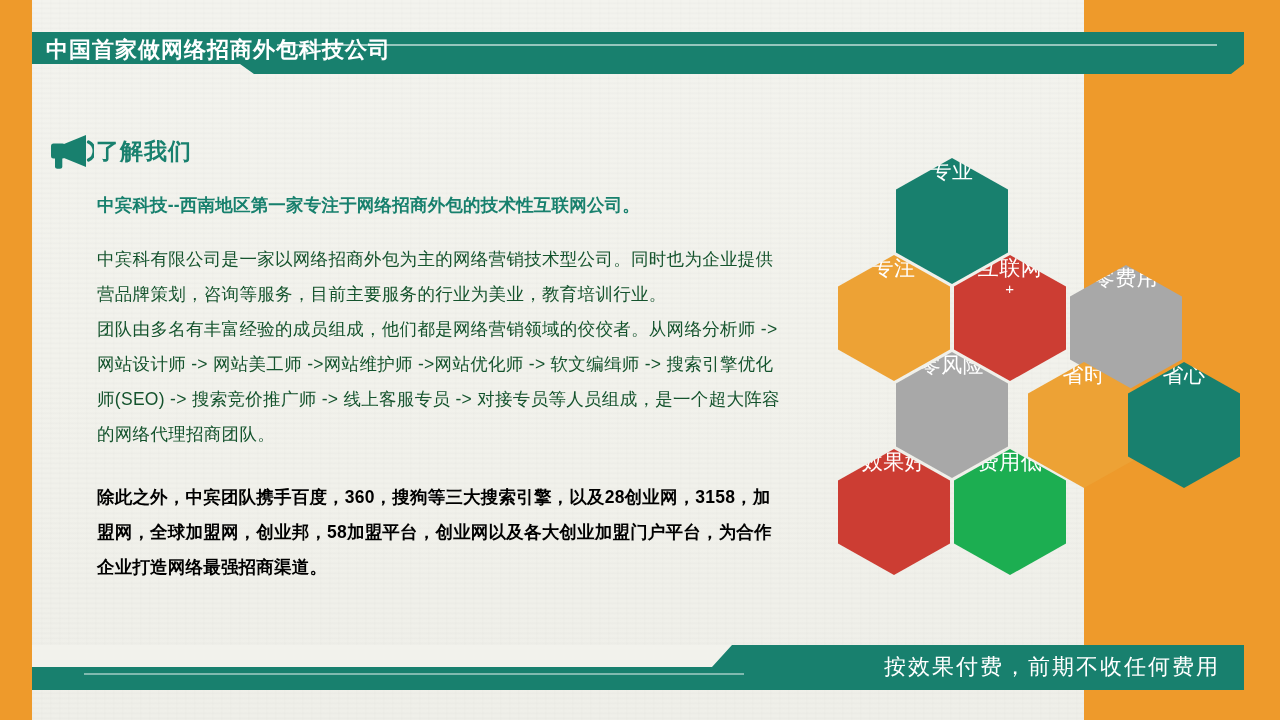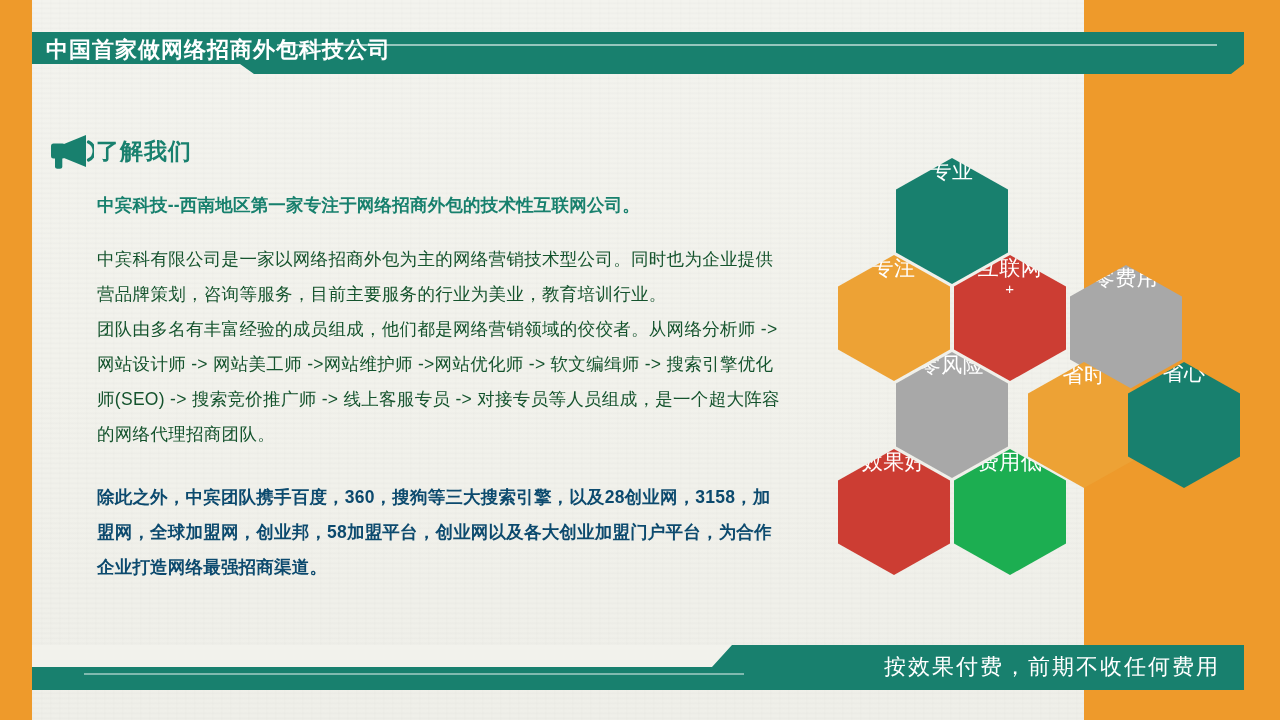--- a/index.html
+++ b/index.html
@@ -62,21 +62,21 @@
   }
   .lead{
     color:#17806D;font-size:17.5px;font-weight:bold;line-height:30px;
     margin:0 0 22px 0;letter-spacing:0.2px;
   }
   .para{
     color:#14532d;font-size:17.5px;line-height:35px;margin:0;letter-spacing:0.3px;
   }
   .para.p2{margin-top:0px;}
   .closing{
-    color:#0c4a6e;font-size:17.5px;font-weight:bold;line-height:35px;
+    color:#000000;font-size:17.5px;font-weight:bold;line-height:35px;
     margin:28px 0 0 0;letter-spacing:0.2px;
   }
 
   
   .hexfield{position:absolute;left:830px;top:150px;width:420px;height:400px;}
   .hex{
     position:absolute;width:112px;height:126px;
     clip-path:polygon(50% 0%, 100% 25%, 100% 75%, 50% 100%, 0% 75%, 0% 25%);
     display:flex;align-items:flex-start;justify-content:center;
     text-align:center;color:#FFFFFF;font-size:21px;line-height:26px;
@@ -165,21 +165,21 @@
       <div class="hex" style="left: 66px; top: 202px; background: rgb(168, 168, 168);">
         <div>
           <span>零风险</span>
         </div>
       </div>
       <div class="hex" style="left: 182px; top: 212px; background: rgb(237, 162, 53); margin-left: 16px;">
         <div>
           <span>省时</span>
         </div>
       </div>
-      <div class="hex" style="left: 298px; top: 212px; background: rgb(24, 128, 110); font-family: Liberation Mono, monospace;">
+      <div class="hex" style="left: 298px; top: 212px; background: rgb(24, 128, 110);">
         <div>
           <span>省心</span>
         </div>
       </div>
       <div class="hex" style="left: 8px; top: 299px; background: rgb(204, 61, 51);">
         <div>
           <span>效果好</span>
         </div>
       </div>
       <div class="hex" style="left: 124px; top: 299px; background: rgb(28, 174, 81);">

